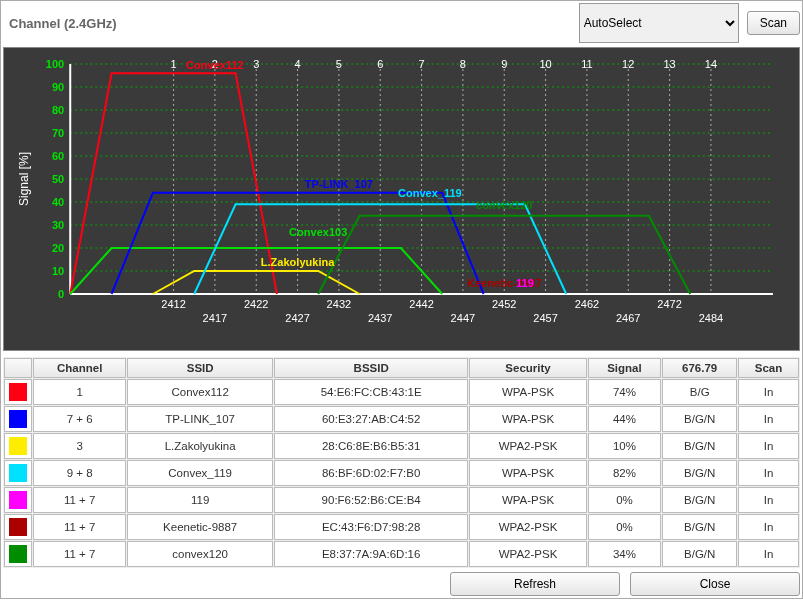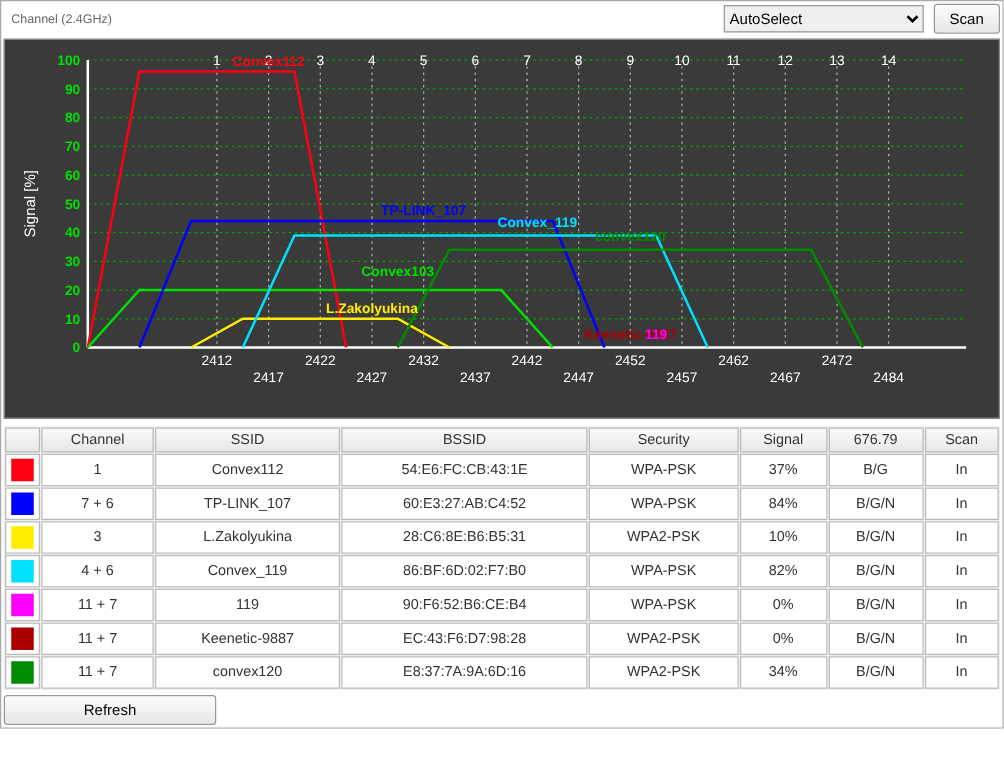--- a/index.html
+++ b/index.html
@@ -1,30 +1,30 @@
 <!DOCTYPE html>
 <html><head>
 <meta charset="utf-8">
 <style>
   html,body{margin:0;padding:0;font-family:Arial,Helvetica,sans-serif;font-size:12px;color:#333;background:#fff}
   .window{width:803px;box-sizing:border-box;border:1px solid #aaa;padding:2px}
   .topbar{display:flex;align-items:center;gap:8px;margin-bottom:4px}
-  .topbar-title{font-weight:normal;color:#666;font-size:10px;padding:2px 6px;flex:1}
-  select{font-size:12px;height:22px;border:1px solid #999;background:#f0f0f0}
+  .topbar-title{font-weight:bold;color:#666;font-size:13px;padding:2px 6px;flex:1}
+  select{font-size:12px;height:40px;border:1px solid #999;background:#f0f0f0}
   select.wide{width:160px}
   button{font-size:12px;height:24px;border:1px solid #999;background:linear-gradient(#fdfdfd,#e6e6e6);border-radius:3px;padding:0 12px;cursor:pointer}
   .chart-panel{background:#3a3a3a;padding:6px;border:1px solid #888}
   .chart{background:#3a3a3a;width:100%;height:290px;display:block}
   .table-wrap{margin-top:6px}
   table{border-collapse:separate;border-spacing:1px;width:100%;background:#eee}
   th,td{background:#fff;border:1px solid #bbb;text-align:center;padding:3px 2px;font-size:11.5px}
-  th{background:linear-gradient(#fafafa,#e8e8e8);font-weight:normal;color:#333}
+  th{background:linear-gradient(#fafafa,#e8e8e8);font-weight:bold;color:#333}
   .swatch{width:22px}
   .swatch div{width:18px;height:18px;margin:0 auto}
-  .footer-btns{display:flex;justify-content:flex-start;gap:10px;margin-top:4px}
+  .footer-btns{display:flex;justify-content:flex-end;gap:10px;margin-top:4px}
   .footer-btns button{width:170px}
 </style>
 </head>
 <body>
 <div class="window">
 
   <div class="topbar">
     <div class="topbar-title">Channel (2.4GHz)</div>
     <select class="wide">
       <option>AutoSelect</option>
@@ -135,53 +135,53 @@
       </thead>
       <tbody id="tbody">
           <tr>
             <td class="swatch">
               <div style="background:#ff0013"></div>
             </td>
             <td>1</td>
             <td>Convex112</td>
             <td>54:E6:FC:CB:43:1E</td>
             <td>WPA-PSK</td>
-            <td>37%</td>
+            <td>74%</td>
             <td>B/G</td>
             <td>In</td>
           </tr>
           <tr>
             <td class="swatch">
               <div style="background:#0000ff"></div>
             </td>
             <td>7 + 6</td>
             <td>TP-LINK_107</td>
             <td>60:E3:27:AB:C4:52</td>
             <td>WPA-PSK</td>
-            <td>84%</td>
+            <td>44%</td>
             <td>B/G/N</td>
             <td>In</td>
           </tr>
           <tr>
             <td class="swatch">
               <div style="background:#ffed00"></div>
             </td>
             <td>3</td>
             <td>L.Zakolyukina</td>
             <td>28:C6:8E:B6:B5:31</td>
             <td>WPA2-PSK</td>
             <td>10%</td>
             <td>B/G/N</td>
             <td>In</td>
           </tr>
           <tr>
             <td class="swatch">
               <div style="background:#00e0ff"></div>
             </td>
-            <td>4 + 6</td>
+            <td>9 + 8</td>
             <td>Convex_119</td>
             <td>86:BF:6D:02:F7:B0</td>
             <td>WPA-PSK</td>
             <td>82%</td>
             <td>B/G/N</td>
             <td>In</td>
           </tr>
           <tr>
             <td class="swatch">
               <div style="background:#ff00ff"></div>
@@ -217,15 +217,16 @@
             <td>34%</td>
             <td>B/G/N</td>
             <td>In</td>
           </tr>
         </tbody>
     </table>
   </div>
 
   <div class="footer-btns">
     <button>Refresh</button>
+    <button>Close</button>
   </div>
 
 </div>
 
 </body></html>

